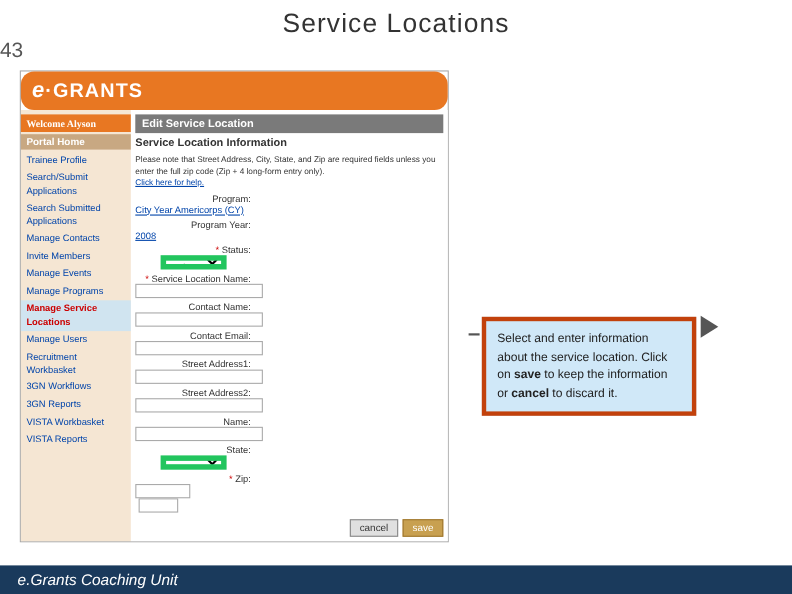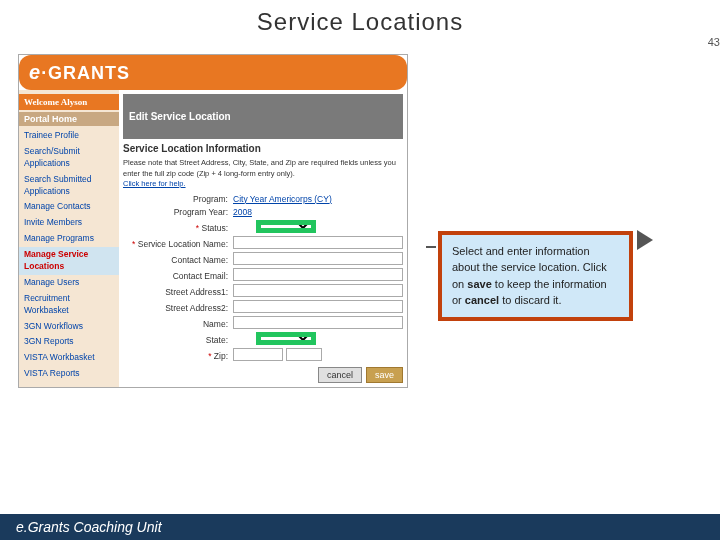--- a/index.html
+++ b/index.html
@@ -14,22 +14,22 @@
     .page-title {
       text-align: center;
       font-size: 24px;
       font-weight: 300;
       color: #333;
       padding-top: 8px;
       letter-spacing: 1px;
     }
 
     .slide-number {
-      text-align: right;
-      font-size: 11px;
+      text-align: left;
+      font-size: 19px;
       color: #555;
       margin-bottom: 6px;
     }
 
     .main-content {
       display: flex;
       flex-direction: row;
       padding: 0 18px;
       gap: 10px;
     }
@@ -116,21 +116,21 @@
       flex: 1;
       padding: 4px;
       background: #fff;
     }
 
     .form-area-header {
       background: #7a7a7a;
       color: #fff;
       font-size: 10px;
       font-weight: bold;
-      padding: 17px 6px;
+      padding: 3px 6px;
       margin-bottom: 4px;
     }
 
     .form-section-title {
       font-size: 10px;
       font-weight: bold;
       color: #333;
       margin-bottom: 4px;
     }
 
@@ -141,23 +141,24 @@
       margin-bottom: 4px;
     }
 
     .form-notice a {
       color: #0044aa;
       font-size: 7.5px;
     }
 
     .form-row {
       display: flex;
-      align-items: flex-end;
+      align-items: flex-start;
       margin-bottom: 3px;
       font-size: 8.5px;
+      flex-direction: column;
     }
 
     .form-label {
       text-align: right;
       width: 110px;
       padding-right: 5px;
       color: #333;
       font-size: 8.5px;
       flex-shrink: 0;
     }
@@ -316,20 +317,21 @@
 
       <div class="sidebar">
         <div class="sidebar-welcome">Welcome Alyson</div>
         <div class="sidebar-section-header">Portal Home</div>
 
         <div class="sidebar-item">Trainee Profile</div>
         <div class="sidebar-item">Search/Submit Applications</div>
         <div class="sidebar-item">Search Submitted Applications</div>
         <div class="sidebar-item">Manage Contacts</div>
         <div class="sidebar-item">Invite Members</div>
+        <div class="sidebar-item">Manage Events</div>
         <div class="sidebar-item">Manage Programs</div>
         <div class="sidebar-item active highlighted">Manage Service Locations</div>
         <div class="sidebar-item">Manage Users</div>
         <div class="sidebar-item">Recruitment Workbasket</div>
         <div class="sidebar-item">3GN Workflows</div>
         <div class="sidebar-item">3GN Reports</div>
         <div class="sidebar-item">VISTA Workbasket</div>
         <div class="sidebar-item">VISTA Reports</div>
       </div>
 

